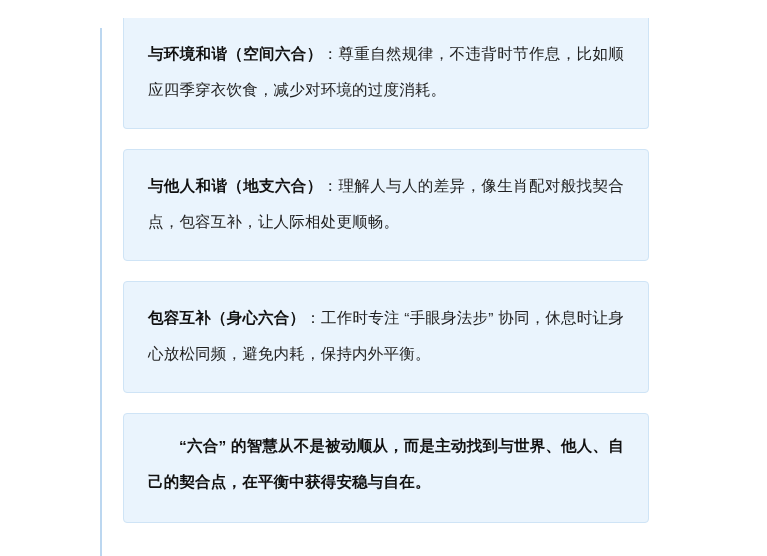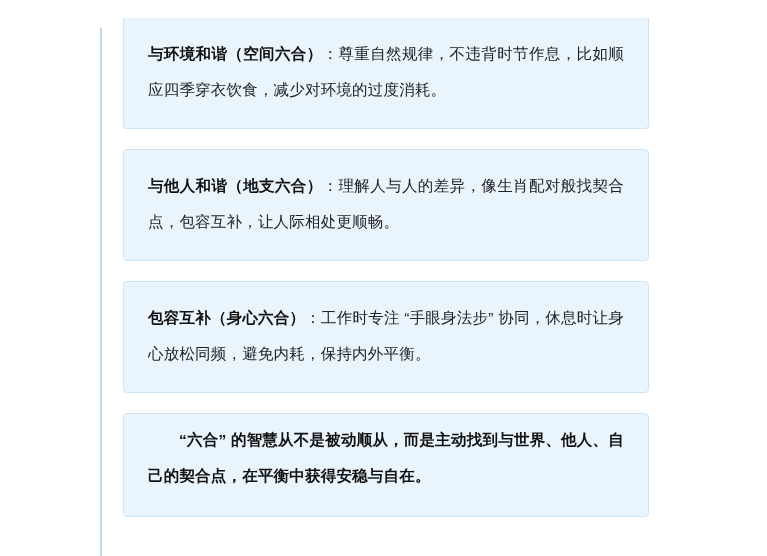--- a/index.html
+++ b/index.html
@@ -62,21 +62,21 @@
     border-top: none;
     border-top-left-radius: 0;
     border-top-right-radius: 0;
   }
   .card.summary p {
     font-weight: bold;
     text-indent: 2em;
     color: #111111;
   }
   .card.summary {
-    padding-top: 8px;
+    padding-top: 14px;
     padding-bottom: 22px;
   }
 </style>
 </head>
 <body>
 
 <div class="page">
 
   <div class="rail"></div>
 

